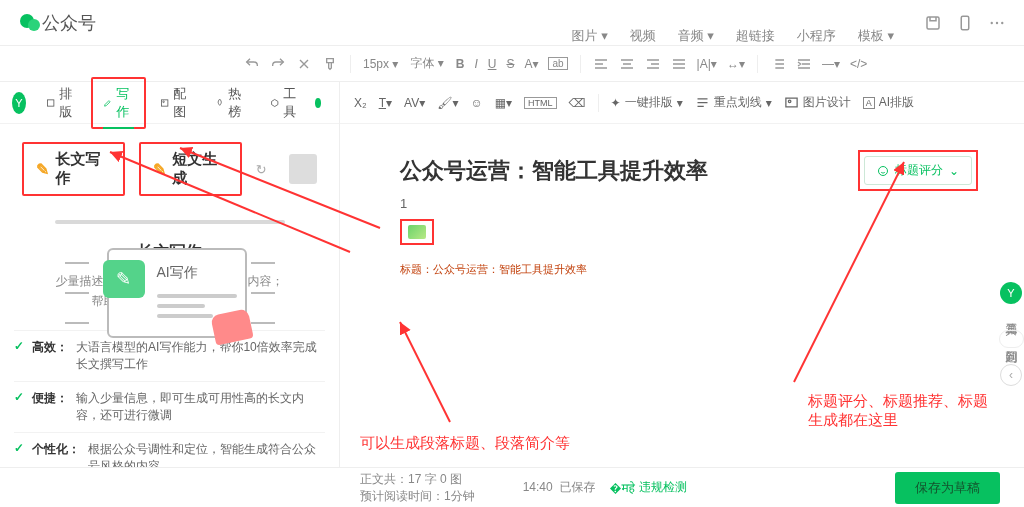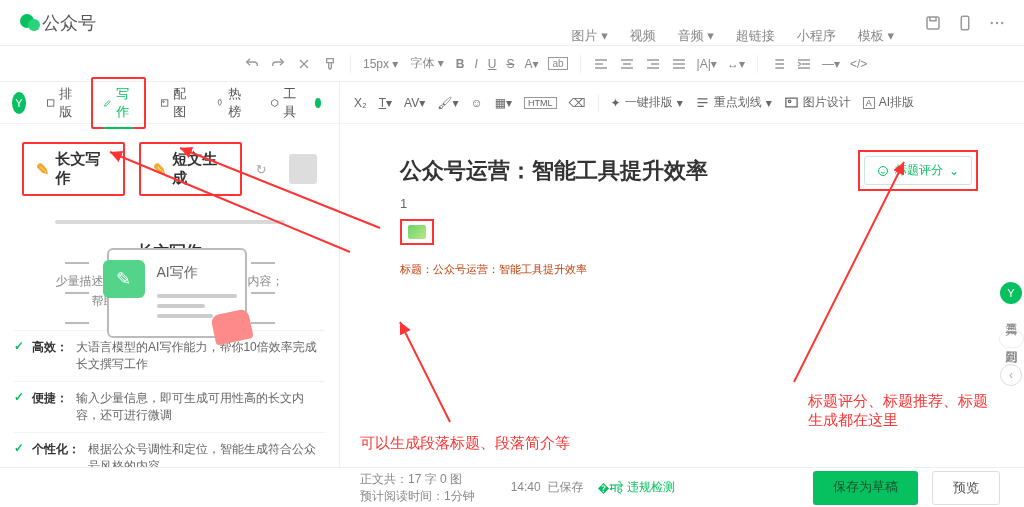--- a/index.html
+++ b/index.html
@@ -349,28 +349,27 @@
       <div>生成都在这里</div>
     </div>
   </div>
 </div>
 
 <div class="statusbar">
   <div class="stat-block">
     <div><span>正文共：</span><span>17 字 0 图</span></div>
     <div><span>预计阅读时间：</span><span>1分钟</span></div>
   </div>
-  <div style="margin-left:22px"><span>14:40</span>&nbsp;&nbsp;<span>已保存</span></div>
+  <div style="margin-left:34px"><span>14:40</span>&nbsp;&nbsp;<span>已保存</span></div>
   <div class="violation">
       <span>�महे</span>
       <span>违规检测</span>
     </div>
   <div style="margin-left:auto;display:flex;gap:14px">
     <div class="stat-btn green">保存为草稿</div>
-    <div class="stat-btn outline">预览</div>
   </div>
 </div>
 
 <div class="right-rail">
   <div class="rail-btn">Y</div>
   <div class="rail-txt">工具箱</div>
   <div class="rail-card">
       <div class="rail-txt">到问题</div>
     </div>
   <div class="rail-round">‹</div>

